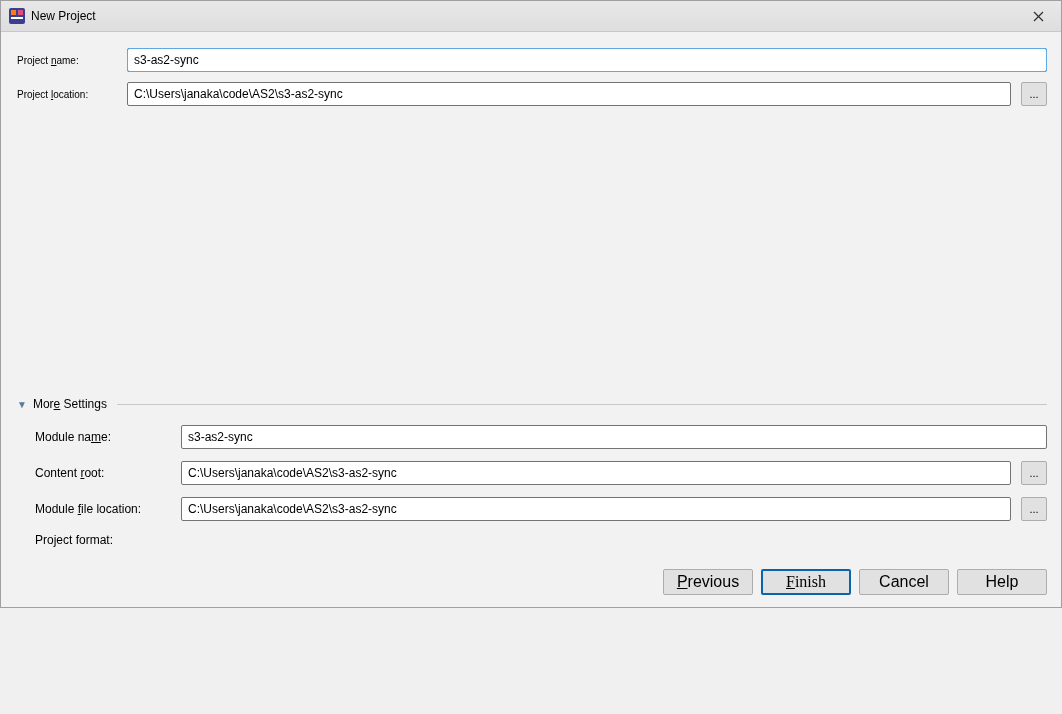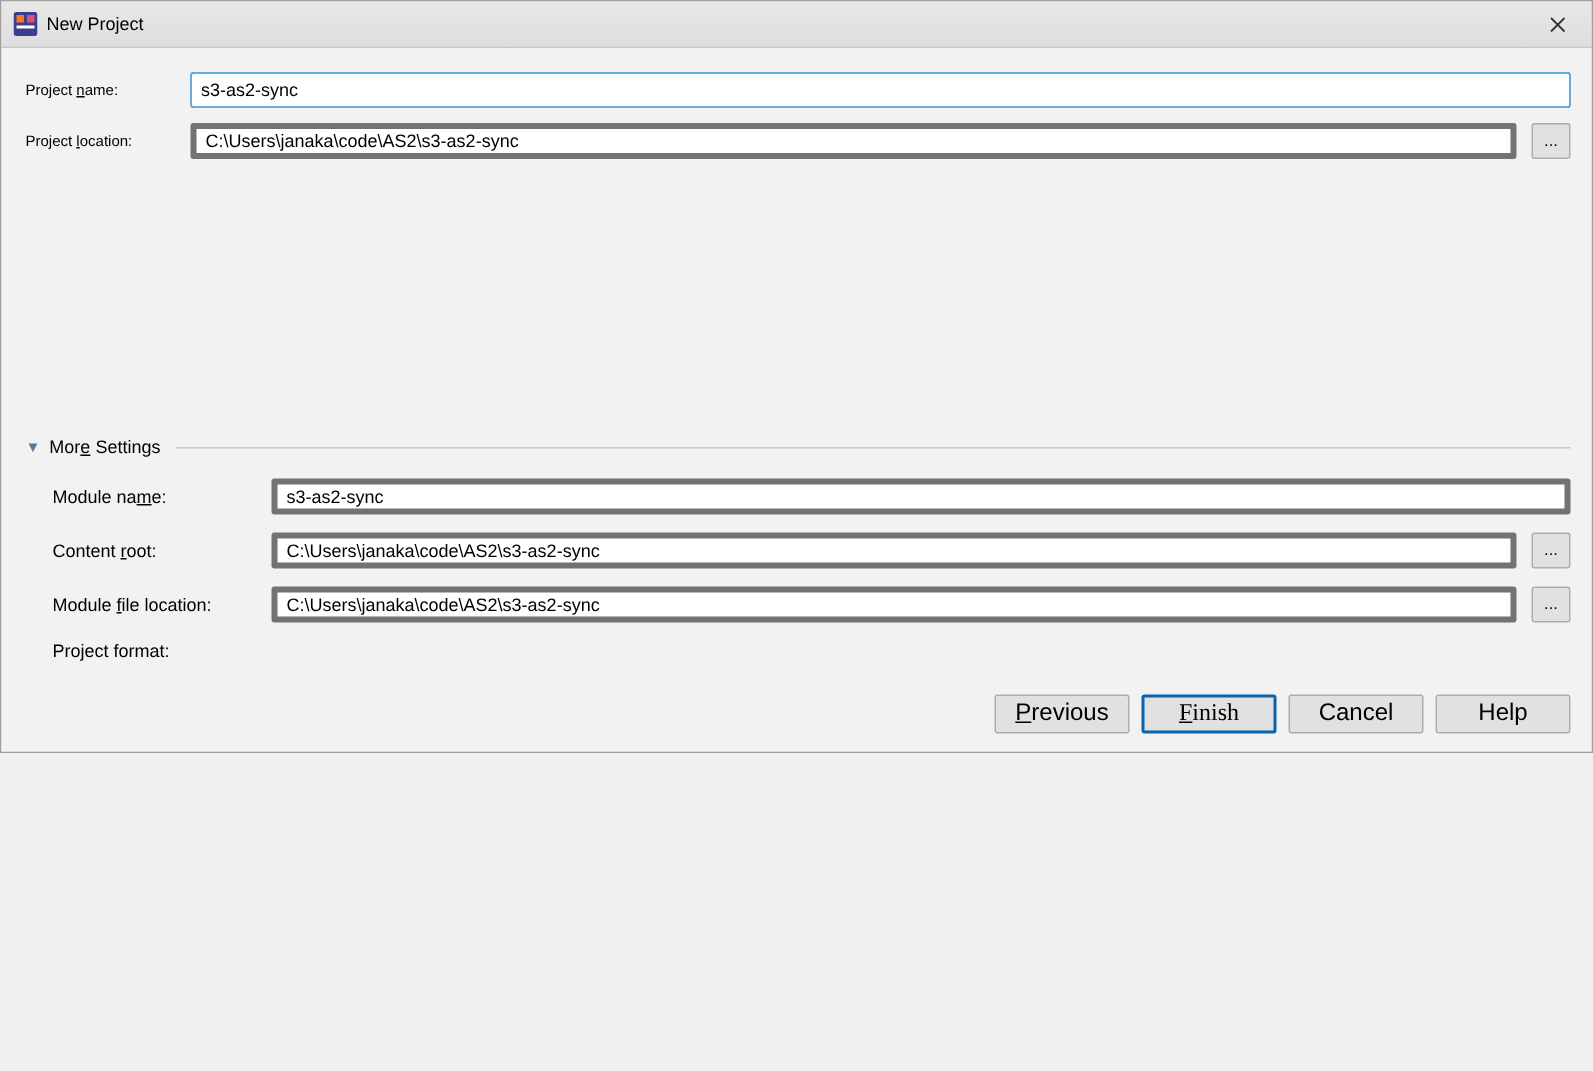--- a/index.html
+++ b/index.html
@@ -5,21 +5,21 @@
   * { box-sizing: border-box; }
   html, body {
     margin: 0; padding: 0;
     width: 1062px; height: 714px;
     font-family: "Segoe UI", Tahoma, sans-serif;
     font-size: 12px;
     background: #f0f0f0;
     color: #000;
     overflow: hidden;
   }
-  .window { width: 1062px; height: 502px; display: flex; flex-direction: column; border: 1px solid #a0a0a0;}
+  .window { width: 1062px; height: 608px; display: flex; flex-direction: column; border: 1px solid #a0a0a0;}
   .titlebar {
     height: 31px;
     background: linear-gradient(#e8e8e8, #dedede);
     border-bottom: 1px solid #c8c8c8;
     display: flex; align-items: center;
     padding-left: 8px;
   }
   .titlebar .app-icon {
     width: 16px; height: 16px; margin-right: 6px;
     display: inline-flex; align-items: center; justify-content: center;
@@ -36,21 +36,21 @@
     display: flex; flex-direction: column;
     padding: 0;
   }
   .form-top { padding: 16px 14px 0 16px; }
   .row { display: flex; align-items: center; margin-bottom: 10px; gap: 6px; }
   .lbl { width: 104px; font-size: 10px; }
   .lbl-wide { width: 140px; font-size: 12px; }
   .txt {
     flex: 1;
     height: 24px;
-    border: 4px solid #737373;
+    border: 1px solid #737373;
     background: #fff;
     padding: 2px 6px;
     font-family: inherit;
     font-size: 12px;
     border-radius: 2px;
   }
   .txt.focused { border: 1px solid #1a6db0; outline: 1px solid #60a8e0; outline-offset: -1px; }
   .browse-btn {
     width: 26px; height: 24px;
     border: 1px solid #adadad;

